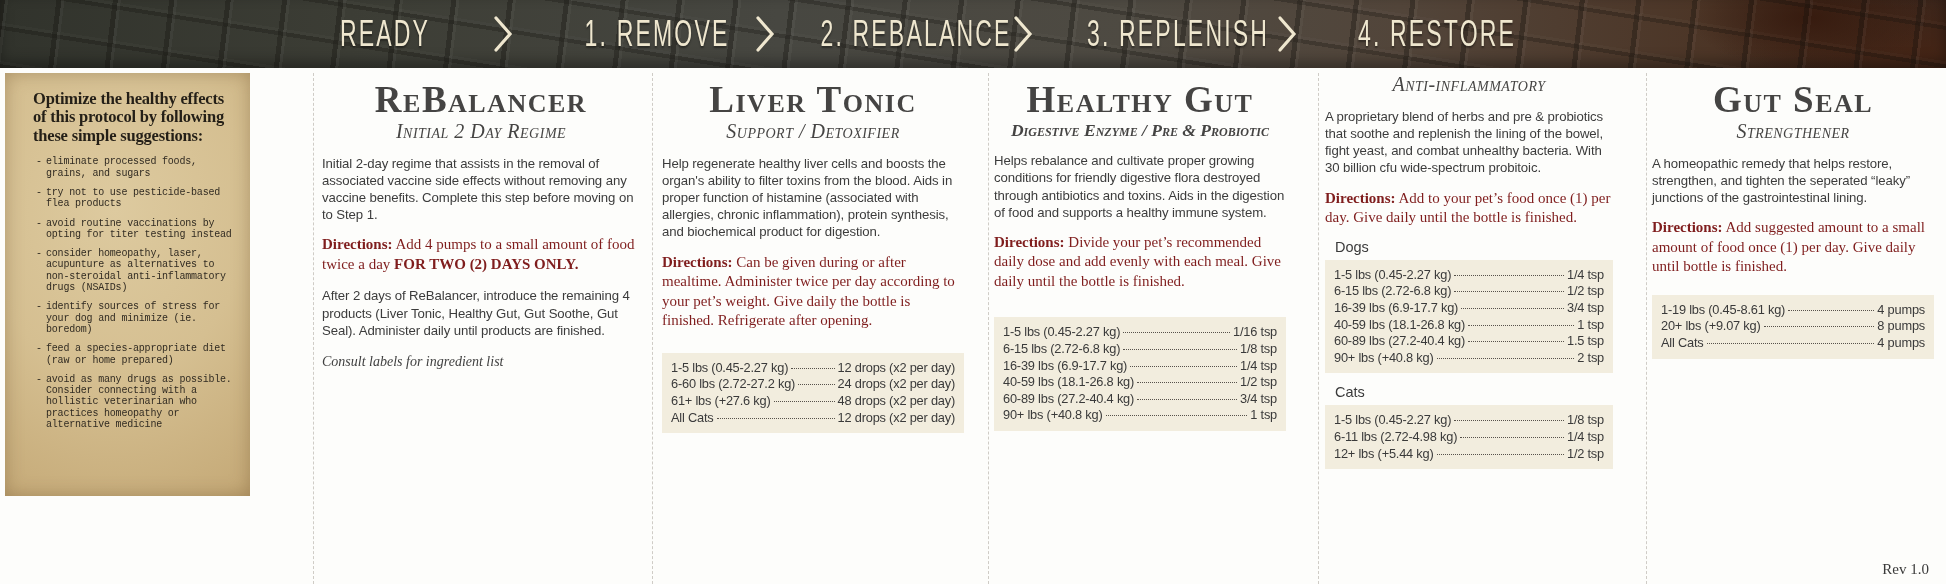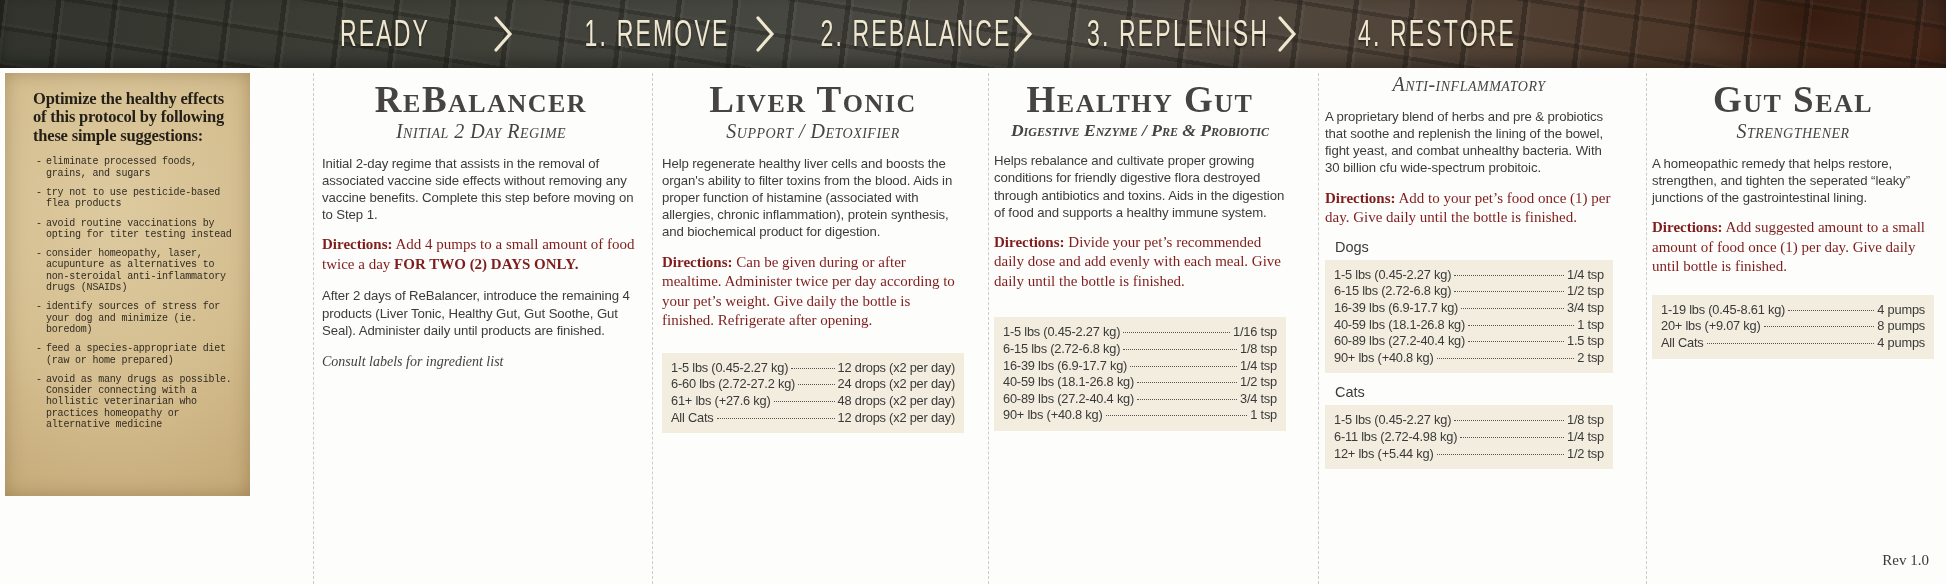--- a/index.html
+++ b/index.html
@@ -93,21 +93,21 @@
     display:flex; align-items:baseline;
     font-size:12.8px; line-height:1.3; color:#3a3a3a; letter-spacing:-0.2px;
   }
   .dose-label { white-space:nowrap; }
   .dose-value { white-space:nowrap; }
   .dose-dots { flex:1; border-bottom:1.5px dotted #57524b; margin:0 3px; transform:translateY(-3px); min-width:8px; }
   .species-label { font-size:14.5px; color:#3a3a3a; margin:11px 0 0 10px; }
   .dose-table.after-species { margin-top:5px; }
 
   .rev {
-    position:absolute; right:17px; bottom:15px;
+    position:absolute; right:17px; bottom:6px;
     font-family:"Liberation Serif", serif; font-size:15px; color:#3a3a3a;
   }
 </style>
 </head>
 <body>
 
 <div class="page">
 
   <div class="banner">
     <span class="step" style="left:385px">READY</span>

